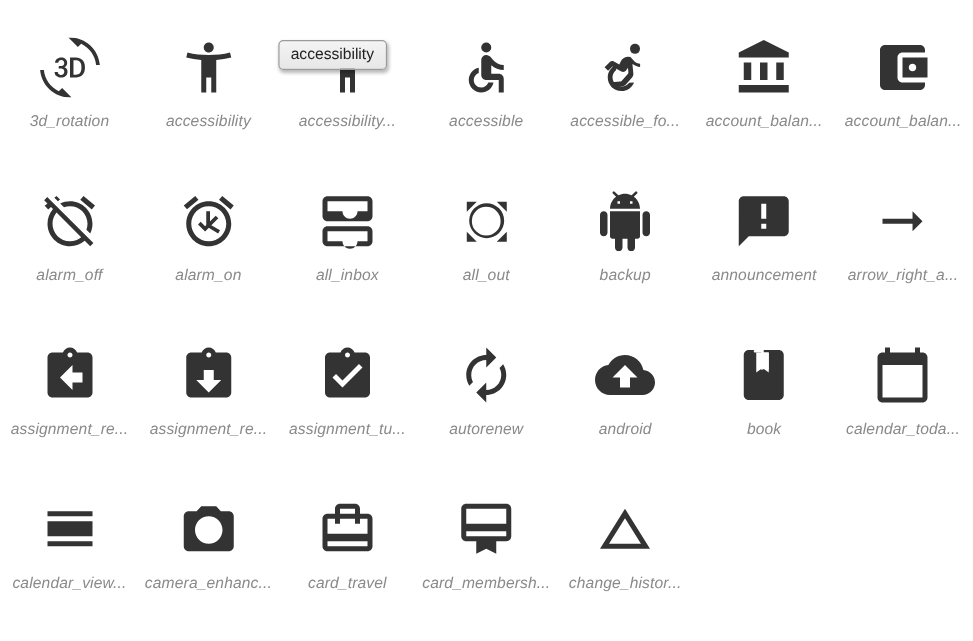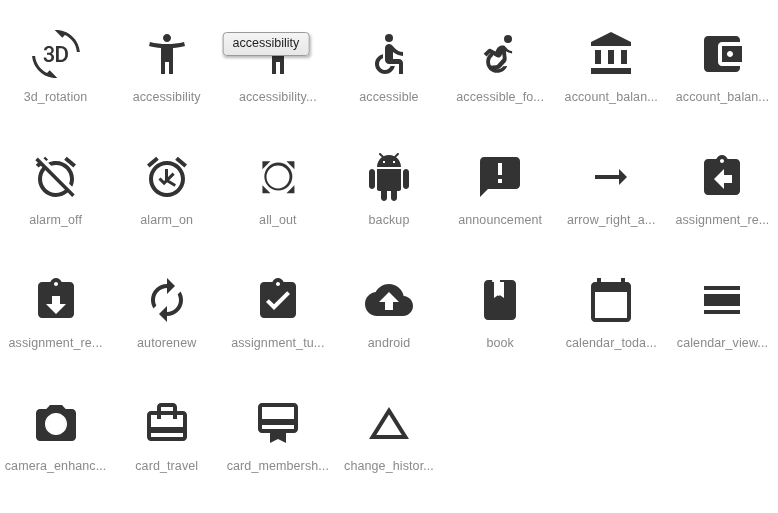--- a/index.html
+++ b/index.html
@@ -51,20 +51,21 @@
   }
 
   .icon-label {
     margin-top: 12px;
     font-size: 12.5px;
     line-height: 15px;
     color: #8a8a8a;
     white-space: nowrap;
     text-align: center;
     letter-spacing: 0.1px;
+    font-style: italic;
   }
 
   
   .tooltip {
     position: absolute;
     left: 50%;
     transform: translateX(-50%);
     top: 24px;
     margin-left: -12px;
     background: #eeeeee;
@@ -164,20 +165,28 @@
   <div class="icon-cell">
     <div class="icon-art">
       <svg viewBox="0 0 24 24">
           <path d="M22 5.72l-4.6-3.86-1.29 1.53 4.6 3.86L22 5.72zM7.88 3.39L6.6 1.86 2 5.71l1.29 1.53 4.59-3.85zM12.5 8H11v6l4.75 2.85.75-1.23-4-2.37V8zM12 4c-4.97 0-9 4.03-9 9s4.02 9 9 9c4.97 0 9-4.03 9-9s-4.03-9-9-9zm0 16c-3.87 0-7-3.13-7-7s3.13-7 7-7 7 3.13 7 7-3.13 7-7 7z"></path>
           <path d="M10.54 16.12l-2.83-2.83 1.06-1.06 1.77 1.77 4.24-4.24 1.06 1.06z"></path>
         </svg>
     </div>
     <div class="icon-label">alarm_on</div>
   </div>
 
+  <div class="icon-cell">
+    <div class="icon-art">
+      <svg viewBox="0 0 24 24">
+          <path d="M20 2H4c-1.1 0-2 .9-2 2v6c0 1.1.9 2 2 2h16c1.1 0 2-.9 2-2V4c0-1.1-.9-2-2-2zm0 6h-4c0 1.66-1.35 3-3 3s-3-1.34-3-3H4V4h16v4zm0 6H4c-1.1 0-2 .9-2 2v4c0 1.1.9 2 2 2h16c1.1 0 2-.9 2-2v-4c0-1.1-.9-2-2-2zm0 6h-4c0 1.66-1.35 3-3 3s-3-1.34-3-3H4v-4h16v4z"></path>
+        </svg>
+    </div>
+    <div class="icon-label">all_inbox</div>
+  </div>
 
   <div class="icon-cell">
     <div class="icon-art">
       <svg viewBox="0 0 24 24">
           <path d="M16.21 4.16l4 4v-4zM20.21 16.16l-4 4h4zM8.21 20.16l-4-4v4zM4.21 8.16l4-4h-4z"></path>
           <path d="M16.06 16.01a5.738 5.738 0 0 1-8.12 0 5.738 5.738 0 0 1 0-8.12 5.738 5.738 0 0 1 8.12 0 5.738 5.738 0 0 1 0 8.12zm1.06-9.19c-2.73-2.73-7.17-2.73-9.9 0a6.996 6.996 0 0 0 0 9.9c2.73 2.73 7.17 2.73 9.9 0a6.996 6.996 0 0 0 0-9.9z"></path>
         </svg>
     </div>
     <div class="icon-label">all_out</div>
   </div>
@@ -223,33 +232,33 @@
       <svg viewBox="0 0 24 24">
           <path d="M19 3h-4.18C14.4 1.84 13.3 1 12 1c-1.3 0-2.4.84-2.82 2H5c-1.1 0-2 .9-2 2v14c0 1.1.9 2 2 2h14c1.1 0 2-.9 2-2V5c0-1.1-.9-2-2-2zm-7 0c.55 0 1 .45 1 1s-.45 1-1 1-1-.45-1-1 .45-1 1-1zm0 16l-5-5h3v-4h4v4h3l-5 5z"></path>
         </svg>
     </div>
     <div class="icon-label">assignment_re...</div>
   </div>
 
   <div class="icon-cell">
     <div class="icon-art">
       <svg viewBox="0 0 24 24">
+          <path d="M19 3h-4.18C14.4 1.84 13.3 1 12 1c-1.3 0-2.4.84-2.82 2H5c-1.1 0-2 .9-2 2v14c0 1.1.9 2 2 2h14c1.1 0 2-.9 2-2V5c0-1.1-.9-2-2-2zm-7 0c.55 0 1 .45 1 1s-.45 1-1 1-1-.45-1-1 .45-1 1-1zm-2 14l-4-4 1.41-1.41L10 14.17l6.59-6.59L18 9l-8 8z"></path>
+        </svg>
+    </div>
+    <div class="icon-label">assignment_tu...</div>
+  </div>
+
+  <div class="icon-cell">
+    <div class="icon-art">
+      <svg viewBox="0 0 24 24">
           <path d="M12 6v3l4-4-4-4v3c-4.42 0-8 3.58-8 8 0 1.57.46 3.03 1.24 4.26L6.7 14.8c-.45-.83-.7-1.79-.7-2.8 0-3.31 2.69-6 6-6zm6.76 1.74L17.3 9.2c.44.84.7 1.79.7 2.8 0 3.31-2.69 6-6 6v-3l-4 4 4 4v-3c4.42 0 8-3.58 8-8 0-1.57-.46-3.03-1.24-4.26z"></path>
         </svg>
     </div>
     <div class="icon-label">autorenew</div>
-  </div>
-
-  <div class="icon-cell">
-    <div class="icon-art">
-      <svg viewBox="0 0 24 24">
-          <path d="M19 3h-4.18C14.4 1.84 13.3 1 12 1c-1.3 0-2.4.84-2.82 2H5c-1.1 0-2 .9-2 2v14c0 1.1.9 2 2 2h14c1.1 0 2-.9 2-2V5c0-1.1-.9-2-2-2zm-7 0c.55 0 1 .45 1 1s-.45 1-1 1-1-.45-1-1 .45-1 1-1zm-2 14l-4-4 1.41-1.41L10 14.17l6.59-6.59L18 9l-8 8z"></path>
-        </svg>
-    </div>
-    <div class="icon-label">assignment_tu...</div>
   </div>
 
   <div class="icon-cell">
     <div class="icon-art">
       <svg viewBox="0 0 24 24">
           <path d="M19.35 10.04C18.67 6.59 15.64 4 12 4 9.11 4 6.6 5.64 5.35 8.04 2.34 8.36 0 10.91 0 14c0 3.31 2.69 6 6 6h13c2.76 0 5-2.24 5-5 0-2.64-2.05-4.78-4.65-4.96zM14 13v4h-4v-4H7l5-5 5 5h-3z"></path>
         </svg>
     </div>
     <div class="icon-label">android</div>
   </div>

